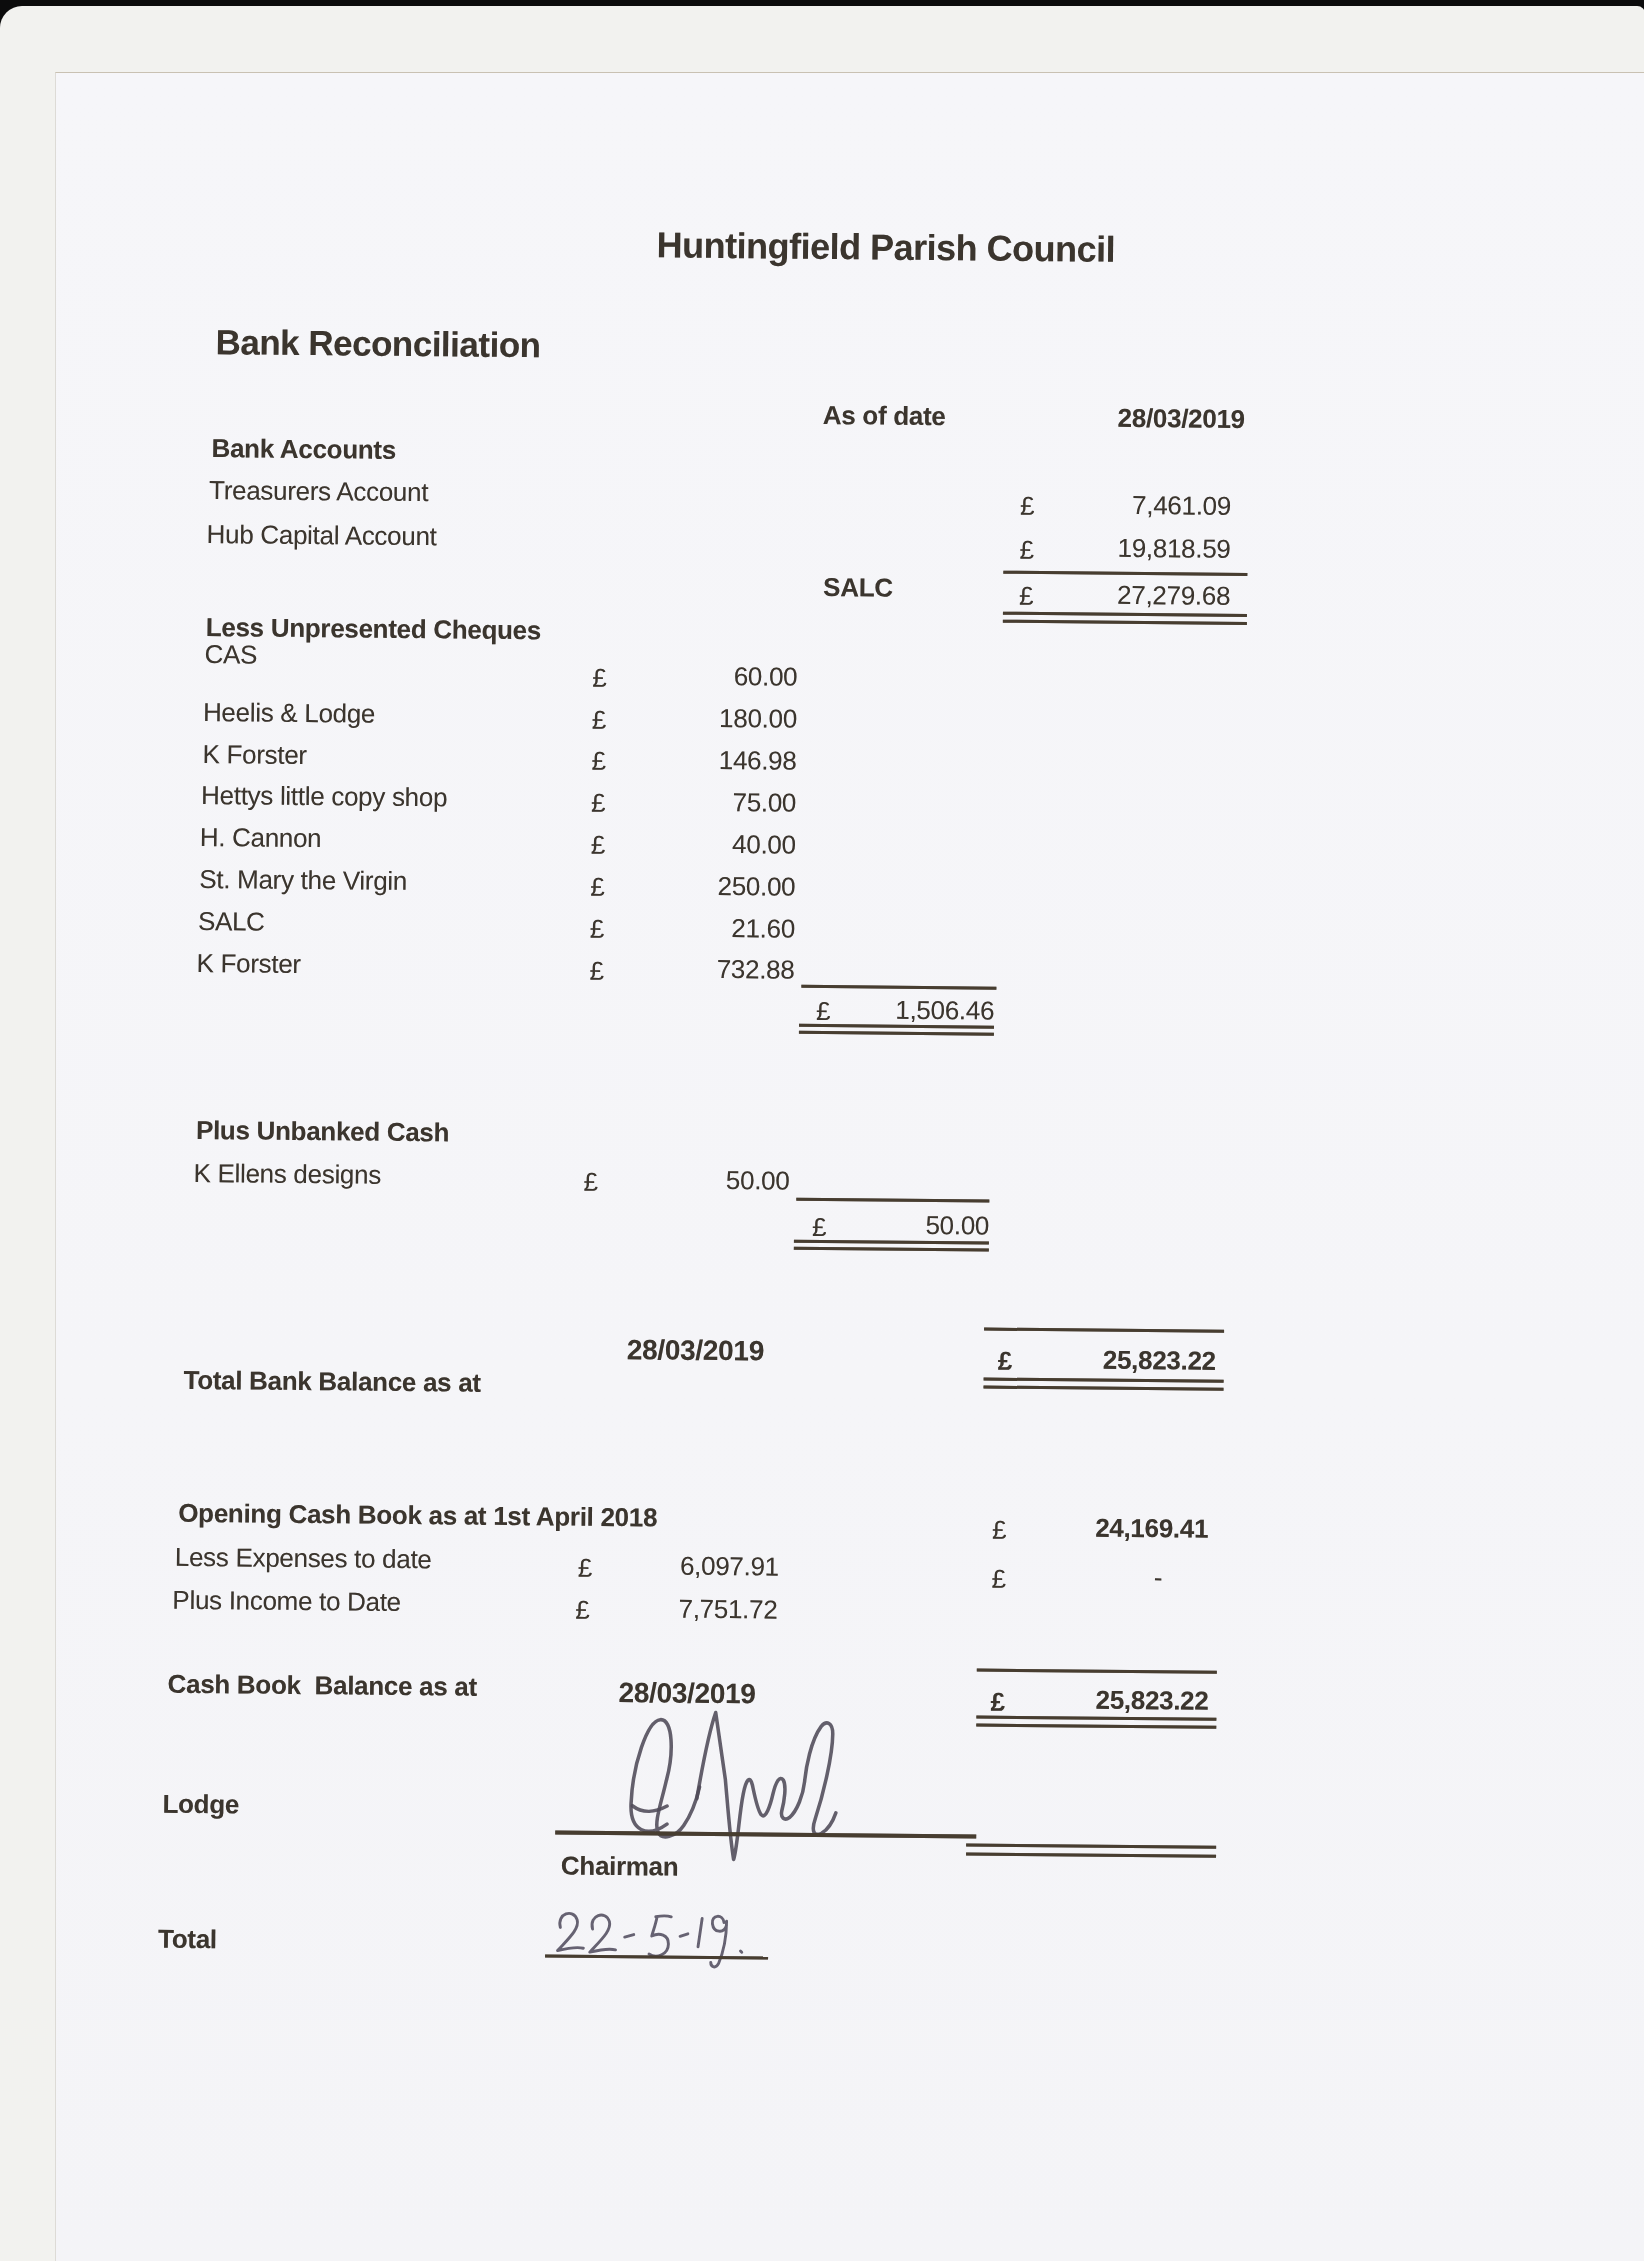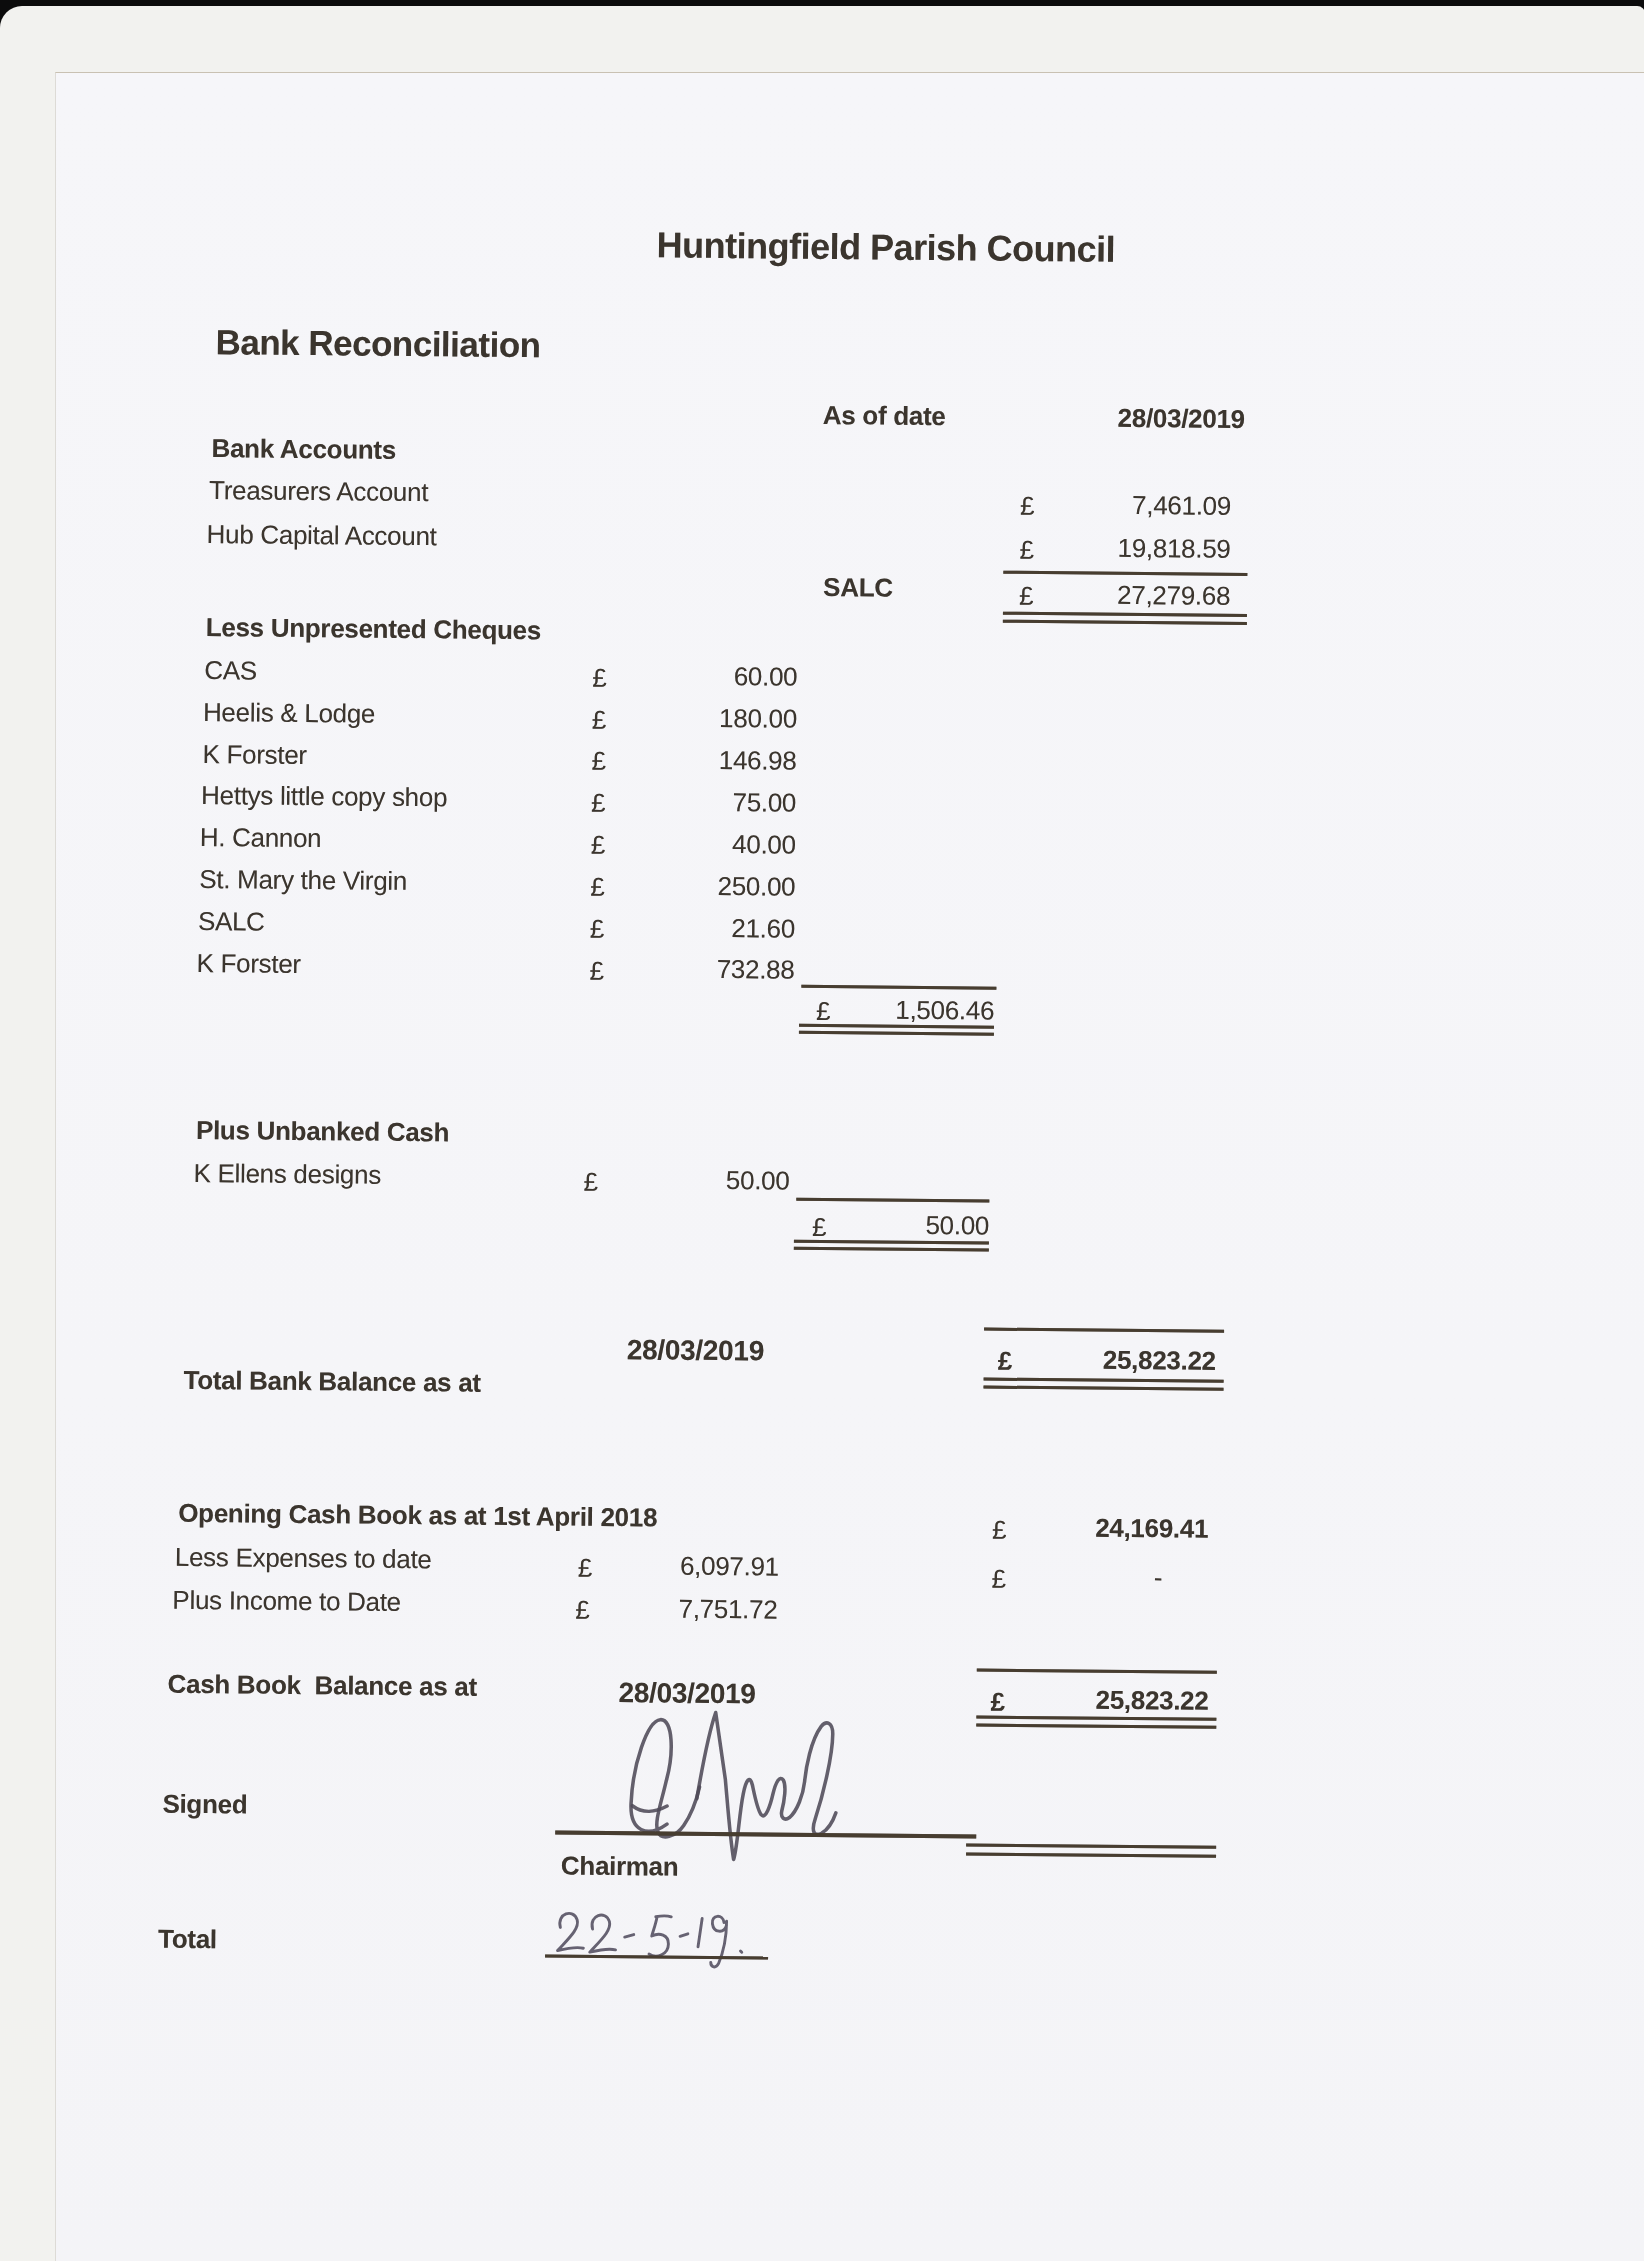--- a/index.html
+++ b/index.html
@@ -53,21 +53,21 @@
 
     <div class="t b" style="left:818px;top:573px;">SALC</div>
     <div class="t" style="left:1014px;top:580px;">£</div>
     <div class="t amt" style="left:1032px;top:578px;width:193px;">27,279.68</div>
 
     <div class="rule" style="left:998px;top:610px;width:244px;"></div>
     <div class="rule" style="left:998px;top:618px;width:244px;"></div>
 
     <div class="t b" style="left:201px;top:619px;">Less Unpresented Cheques</div>
 
-    <div class="t" style="left:200px;top:662px;">CAS</div>
+    <div class="t" style="left:200px;top:646px;">CAS</div>
     <div class="t" style="left:588px;top:666px;">£</div>
     <div class="t amt" style="left:616px;top:663px;width:177px;">60.00</div>
 
     <div class="t" style="left:199px;top:704px;">Heelis &amp; Lodge</div>
     <div class="t" style="left:588px;top:708px;">£</div>
     <div class="t amt" style="left:616px;top:705px;width:177px;">180.00</div>
 
     <div class="t" style="left:199px;top:746px;">K Forster</div>
     <div class="t" style="left:588px;top:749px;">£</div>
     <div class="t amt" style="left:616px;top:747px;width:177px;">146.98</div>
@@ -132,21 +132,21 @@
     <div class="t amt" style="left:608px;top:1596px;width:174px;">7,751.72</div>
 
     <div class="t b" style="left:173px;top:1676px;">Cash Book  Balance as at</div>
     <div class="t b" style="left:624px;top:1679px;font-size:28px;">28/03/2019</div>
     <div class="rule" style="left:982px;top:1667px;width:240px;"></div>
     <div class="t b" style="left:996px;top:1686px;">£</div>
     <div class="t b amt" style="left:1027px;top:1683px;width:187px;">25,823.22</div>
     <div class="rule" style="left:982px;top:1714px;width:240px;"></div>
     <div class="rule" style="left:982px;top:1722px;width:240px;"></div>
 
-    <div class="t b" style="left:169px;top:1796px;">Signed</div>
+    <div class="t b" style="left:169px;top:1796px;">Lodge</div>
 
     <svg style="position:absolute;left:577px;top:1703px;" width="335" height="200" viewBox="0 0 520 310">
       <path class="ink" d="M150,190 C120,212 92,202 94,158 C96,98 118,30 138,28 C158,26 160,80 148,124
         C140,160 130,188 136,202 C142,216 164,210 176,192 C188,174 196,150 200,132"></path>
       <path class="ink" d="M96,162 C112,174 132,172 150,162"></path>
       <path class="ink" d="M196,150 C204,100 214,46 224,16 L240,120 C244,160 248,210 254,244
         C260,224 262,172 268,142 C272,120 278,112 282,128 C286,146 290,166 296,174
         C303,182 310,160 314,142 C318,124 324,112 330,120 C335,129 332,152 328,168
         C326,178 332,184 340,178 C352,168 361,142 363,122 C365,100 372,58 388,36
         C396,26 406,30 406,48 C406,82 392,142 380,180 C374,198 378,208 390,202 C400,196 408,182 412,170"></path>

